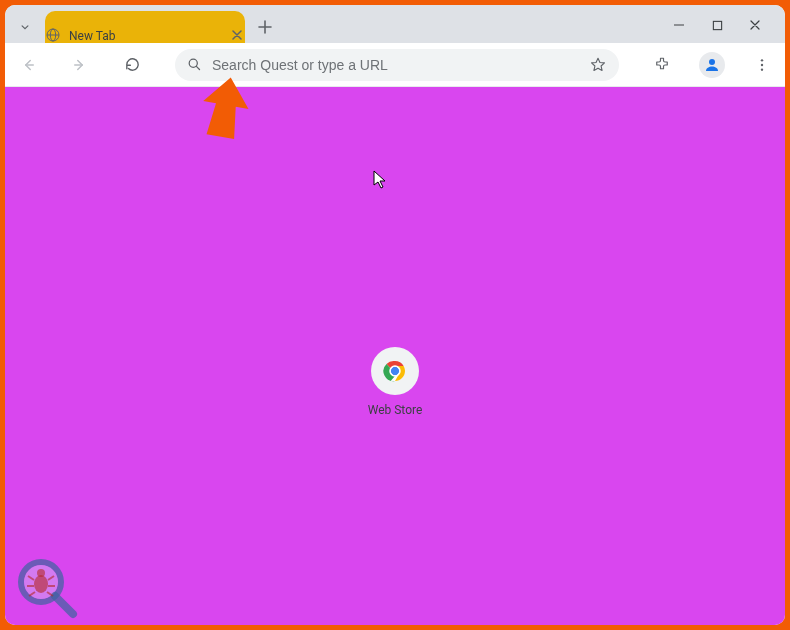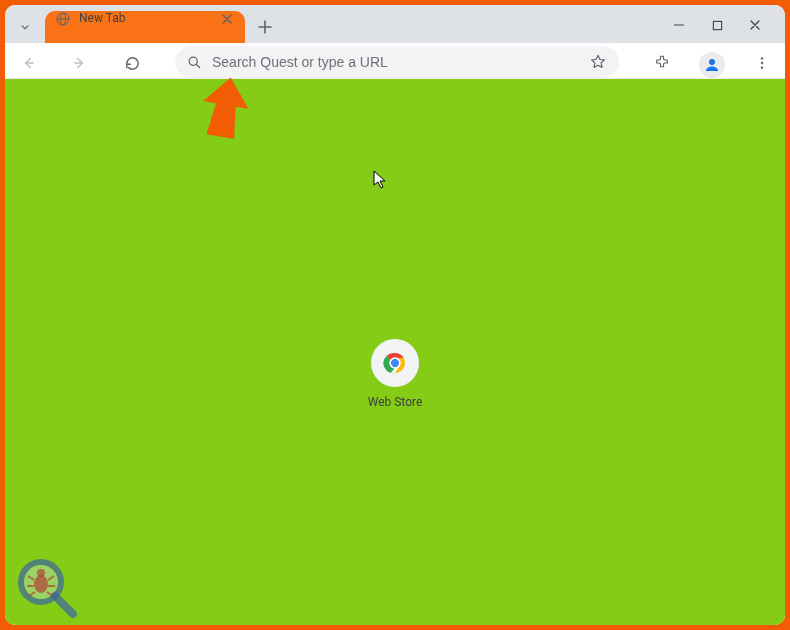--- a/index.html
+++ b/index.html
@@ -40,25 +40,25 @@
     border-radius: 50%;
     display: flex;
     align-items: center;
     justify-content: center;
     margin-bottom: 2px;
     cursor: pointer;
   }
   .tab {
     height: 32px;
     min-width: 200px;
-    background: #f97316;
+    background: #eab308;
     border-radius: 10px 10px 0 0;
     display: flex;
-    align-items: flex-start;
-    padding: 0 10px;
+    align-items: flex-end;
+    padding: 0 0;
     gap: 8px;
     position: relative;
   }
   .tab .favicon { width: 16px; height: 16px; display:flex; align-items:center; justify-content:center; }
   .tab .title { flex: 1; font-size: 12px; color: #3c4043; }
   .tab .close {
     width: 16px; height: 16px;
     display: flex; align-items: center; justify-content: center;
     border-radius: 50%;
     cursor: pointer;
@@ -81,24 +81,24 @@
     margin-bottom: 8px;
   }
   .win-btn {
     width: 20px; height: 20px;
     display: flex; align-items: center; justify-content: center;
     cursor: pointer;
     color: #3c4043;
   }
   
   .toolbar {
-    height: 36px;
+    height: 44px;
     background: #fff;
     display: flex;
-    align-items: flex-end;
+    align-items: center;
     padding: 0 8px;
     gap: 22px;
     border-bottom: 1px solid #e8eaed;
   }
   .nav-btn {
     width: 30px; height: 30px;
     display: flex; align-items: center; justify-content: center;
     cursor: pointer;
     color: #5f6368;
     border-radius: 50%;
@@ -133,21 +133,21 @@
   .avatar {
     width: 26px; height: 26px;
     border-radius: 50%;
     background: #e8eaed;
     display: flex; align-items: center; justify-content: center;
     cursor: pointer;
   }
   
   .content {
     flex: 1;
-    background: #84cc16;
+    background: #d946ef;
     position: relative;
     text-decoration: underline;
   }
   .shortcuts {
     position: absolute;
     top: 260px;
     left: 50%;
     transform: translateX(-50%);
     display: flex;
     gap: 20px;

